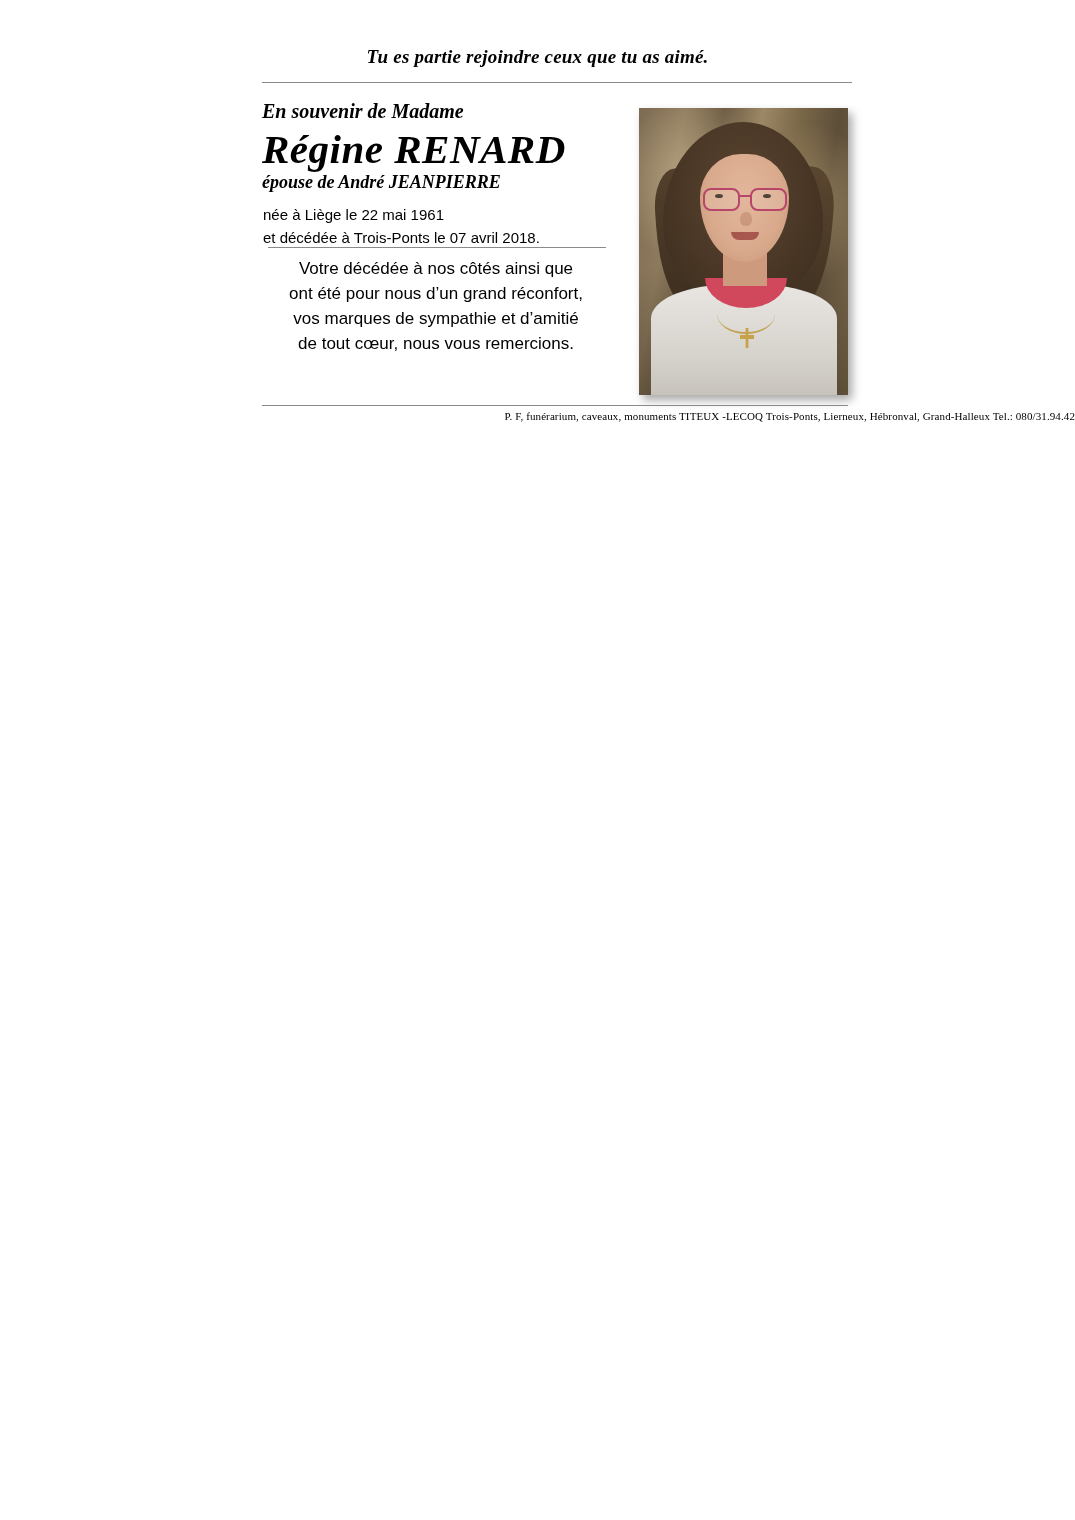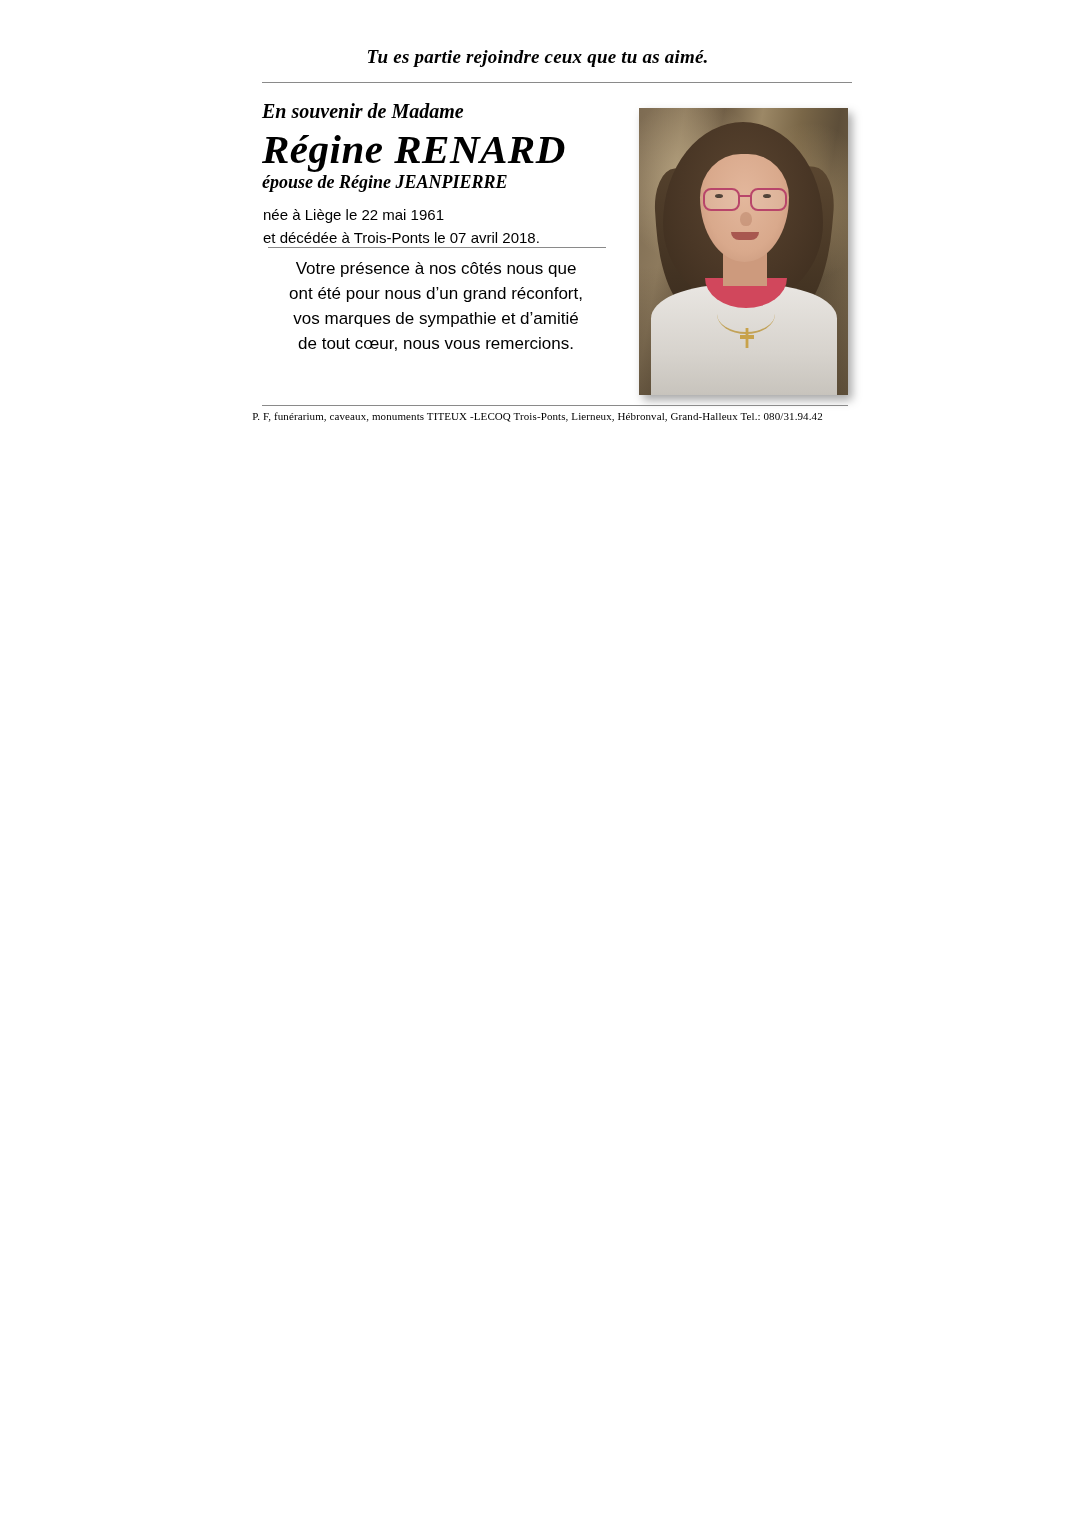--- a/index.html
+++ b/index.html
@@ -310,48 +310,48 @@
     border-bottom: 2px solid #c2a257;
     border-radius: 0 0 50% 50%;
   }
 
   
   .footer {
     position: absolute;
     left: 0;
     top: 410px;
     width: 1075px;
-    text-align: center;
+    text-align: right;
     font-family: "Liberation Serif", serif;
     font-size: 11px;
     color: #000;
     letter-spacing: 0.1px;
   }
 </style>
 </head>
 <body>
 
 <div class="page">
 
   <div class="epigraph">Tu es partie rejoindre ceux que tu as aimé.</div>
 
   <div class="hr hr-top"></div>
 
   <div class="card-text">
     <div class="line-souvenir">En souvenir de Madame</div>
     <div class="line-name">Régine  RENARD</div>
-    <div class="line-spouse">épouse de Régine JEANPIERRE</div>
+    <div class="line-spouse">épouse de André JEANPIERRE</div>
     <div class="line-birth">née à Liège le 22 mai 1961</div>
     <div class="line-death">et décédée à Trois-Ponts le 07 avril 2018.</div>
   </div>
 
   <div class="hr hr-mid"></div>
 
   <div class="thanks">
-    <p>Votre présence à nos côtés nous que</p>
+    <p>Votre décédée à nos côtés ainsi que</p>
     <p>ont été pour nous d’un grand réconfort,</p>
     <p>vos marques de sympathie et d’amitié</p>
     <p>de tout cœur, nous vous remercions.</p>
   </div>
 
 
   <div class="photo-frame">
     <div class="photo">
       <div class="bg-wall"></div>
       <div class="bg-blur1"></div>

